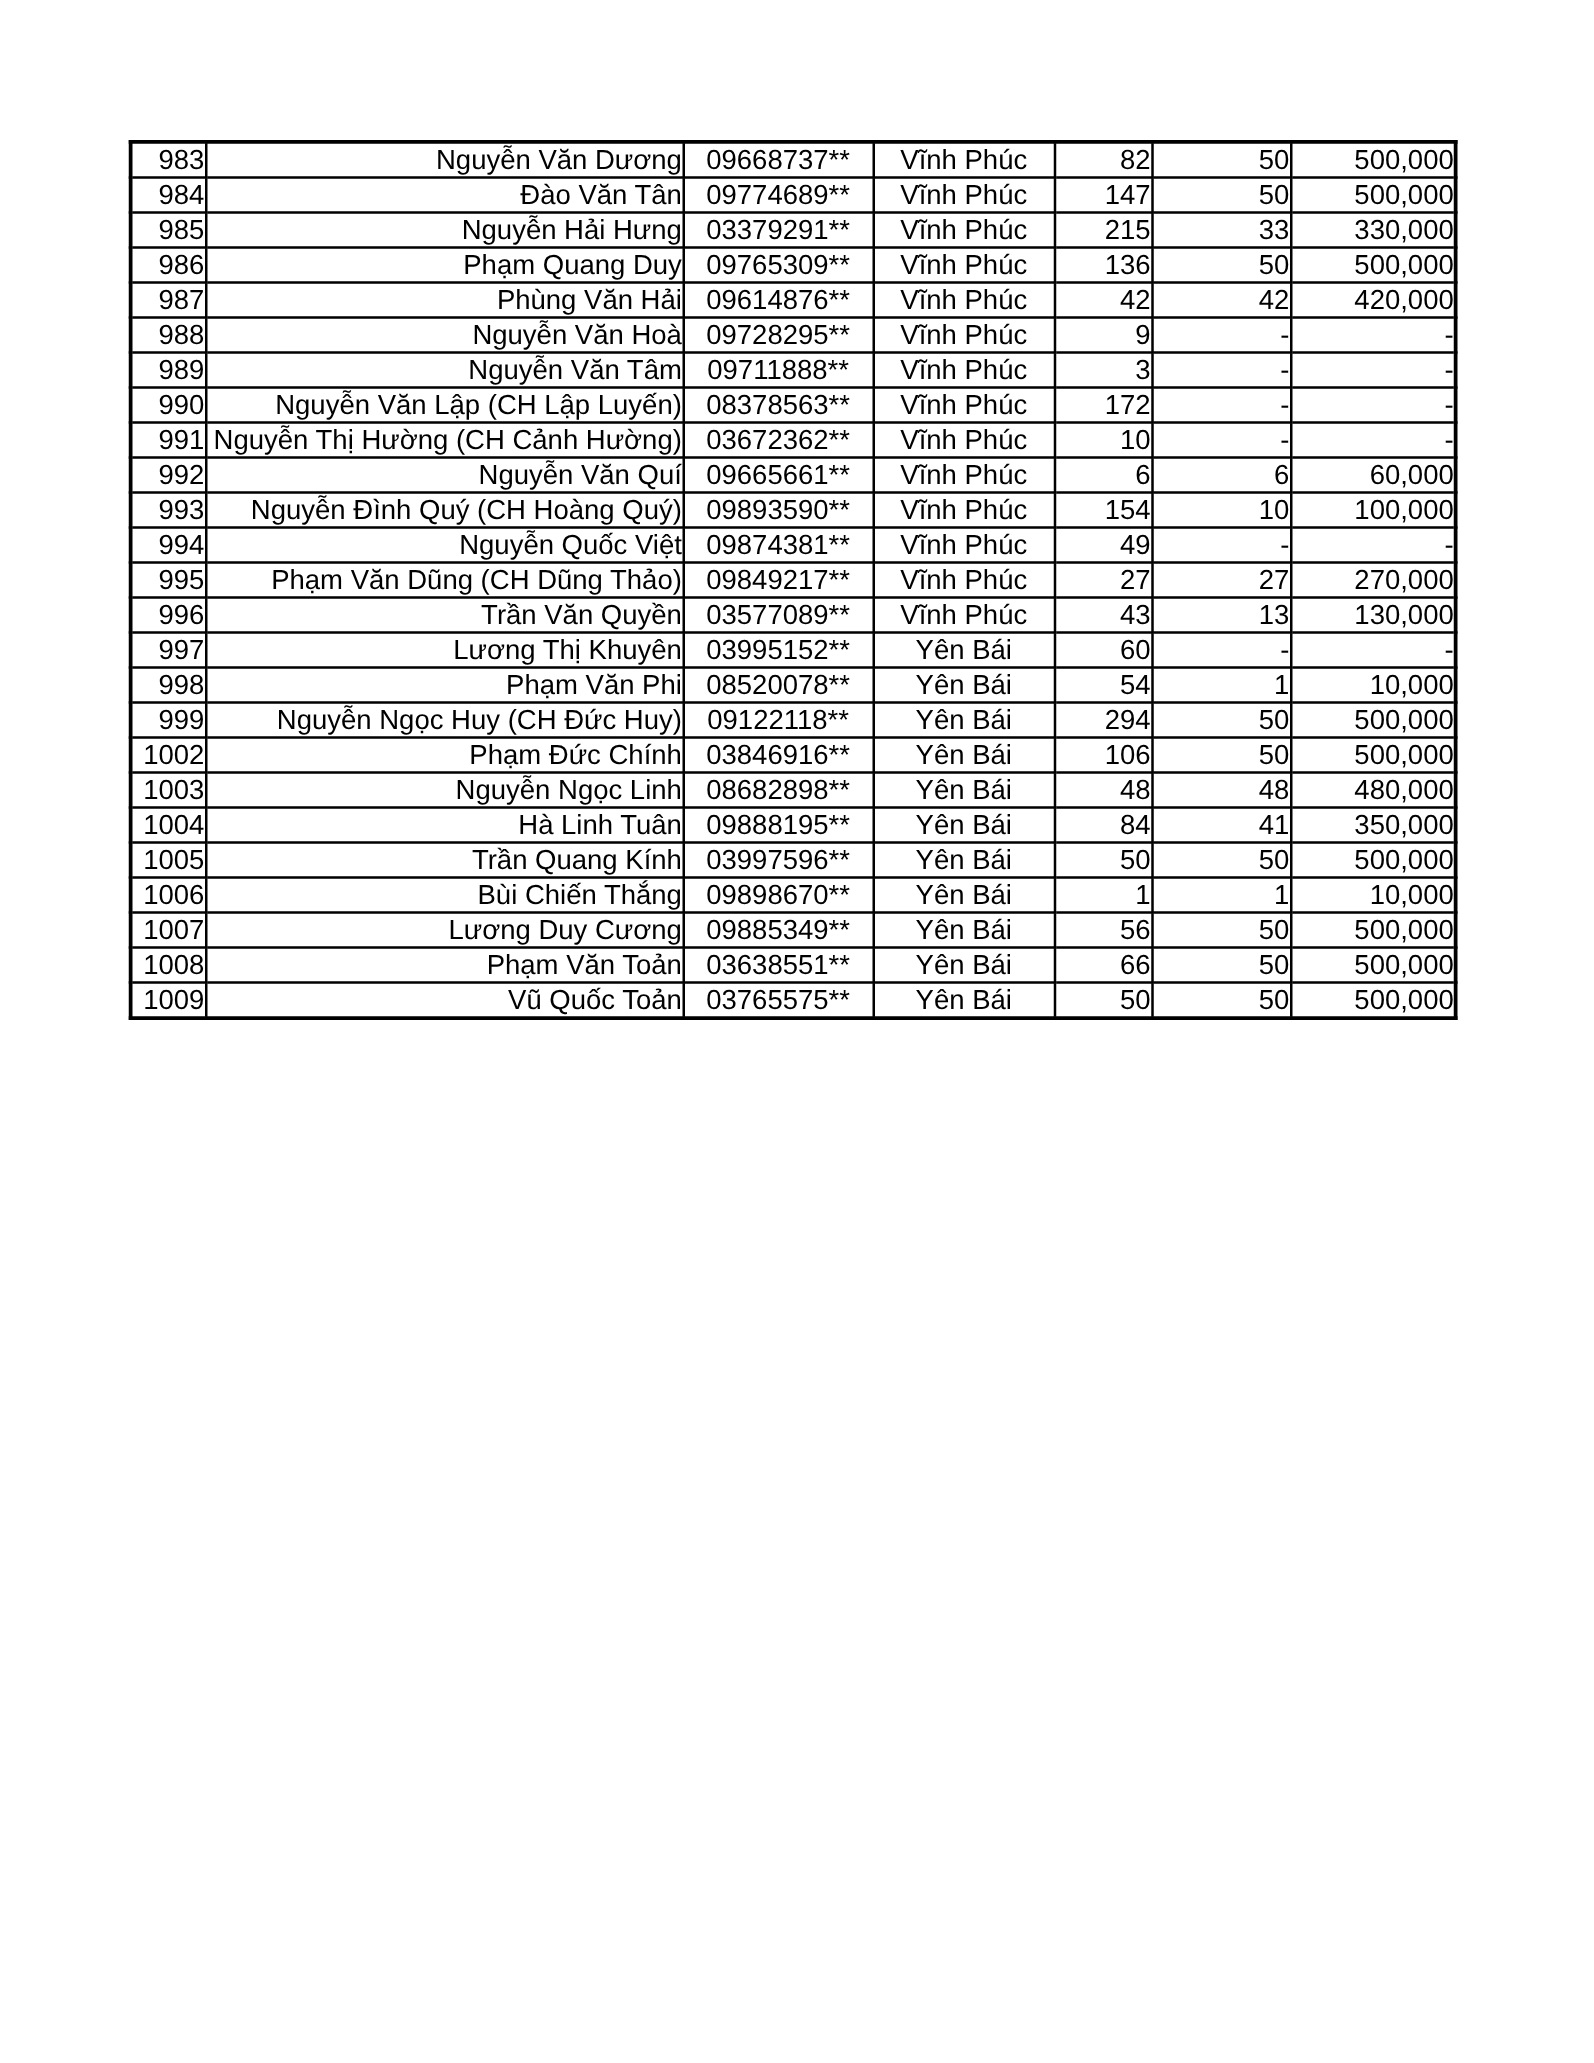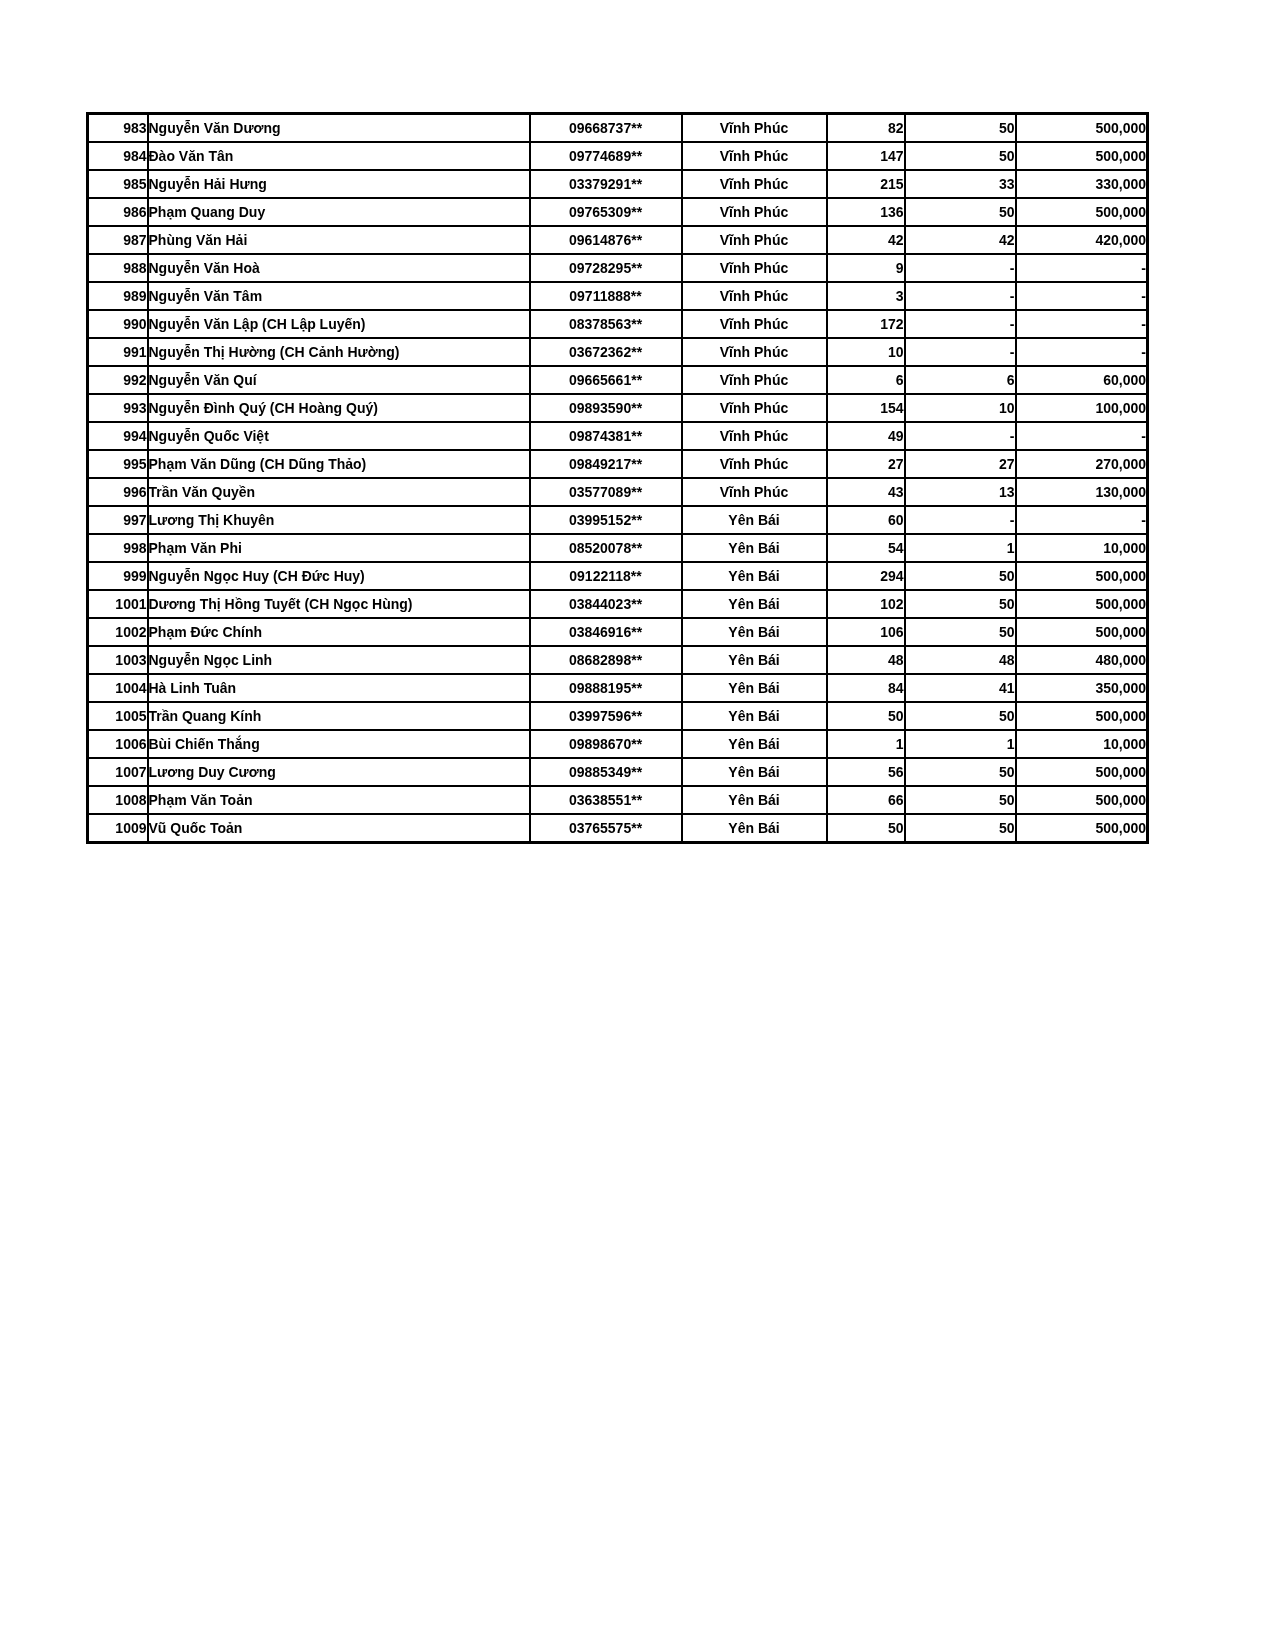--- a/index.html
+++ b/index.html
@@ -10,39 +10,38 @@
   .page {
     position: relative;
     width: 1275px;
     height: 1650px;
     background: #ffffff;
     font-family: "Liberation Sans", sans-serif;
     color: #000000;
   }
   table.roster {
     position: absolute;
-    left: 86px;
+    left: 103px;
     top: 112px;
     width: 1060px;
     border-collapse: collapse;
     table-layout: fixed;
     border: 3px solid #000000;
-    font-size: 14px;
-    font-weight: bold;
+    font-size: 22px;
   }
   table.roster td {
     border: 2px solid #000000;
     height: 26px; 
     padding: 0;
     vertical-align: middle;
     white-space: nowrap;
     overflow: hidden;
   }
   td.c-no     { text-align: right;  padding-right: 4px; }
-  td.c-name   { text-align: left;   padding-left: 6px;  }
+  td.c-name   { text-align: right;   padding-left: 6px;  }
   td.c-phone  { text-align: center;   padding-left: 8px;  }
   td.c-prov   { text-align: center; }
   td.c-n1     { text-align: right;  padding-right: 12px; }
   td.c-n2     { text-align: right;  padding-right: 12px; }
   td.c-amount { text-align: right;  padding-right: 13px; }
   td.dash     { padding-right: 36px; } 
 </style>
 </head>
 <body>
 
@@ -205,29 +204,20 @@
         <tr>
     <td class="c-no">999</td>
     <td class="c-name">Nguyễn Ngọc Huy (CH Đức Huy)</td>
     <td class="c-phone">09122118**</td>
     <td class="c-prov">Yên Bái</td>
     <td class="c-n1">294</td>
     <td class="c-n2">50</td>
     <td class="c-amount">500,000</td>
   </tr>
         <tr>
-    <td class="c-no">1001</td>
-    <td class="c-name">Dương Thị Hồng Tuyết (CH Ngọc Hùng)</td>
-    <td class="c-phone">03844023**</td>
-    <td class="c-prov">Yên Bái</td>
-    <td class="c-n1">102</td>
-    <td class="c-n2">50</td>
-    <td class="c-amount">500,000</td>
-  </tr>
-        <tr>
     <td class="c-no">1002</td>
     <td class="c-name">Phạm Đức Chính</td>
     <td class="c-phone">03846916**</td>
     <td class="c-prov">Yên Bái</td>
     <td class="c-n1">106</td>
     <td class="c-n2">50</td>
     <td class="c-amount">500,000</td>
   </tr>
         <tr>
     <td class="c-no">1003</td>

